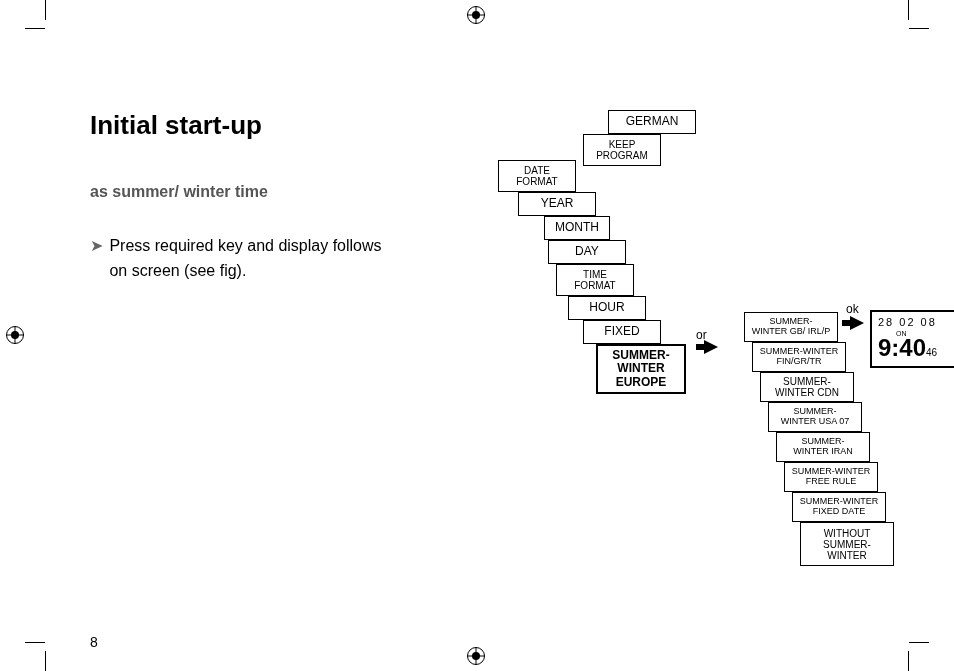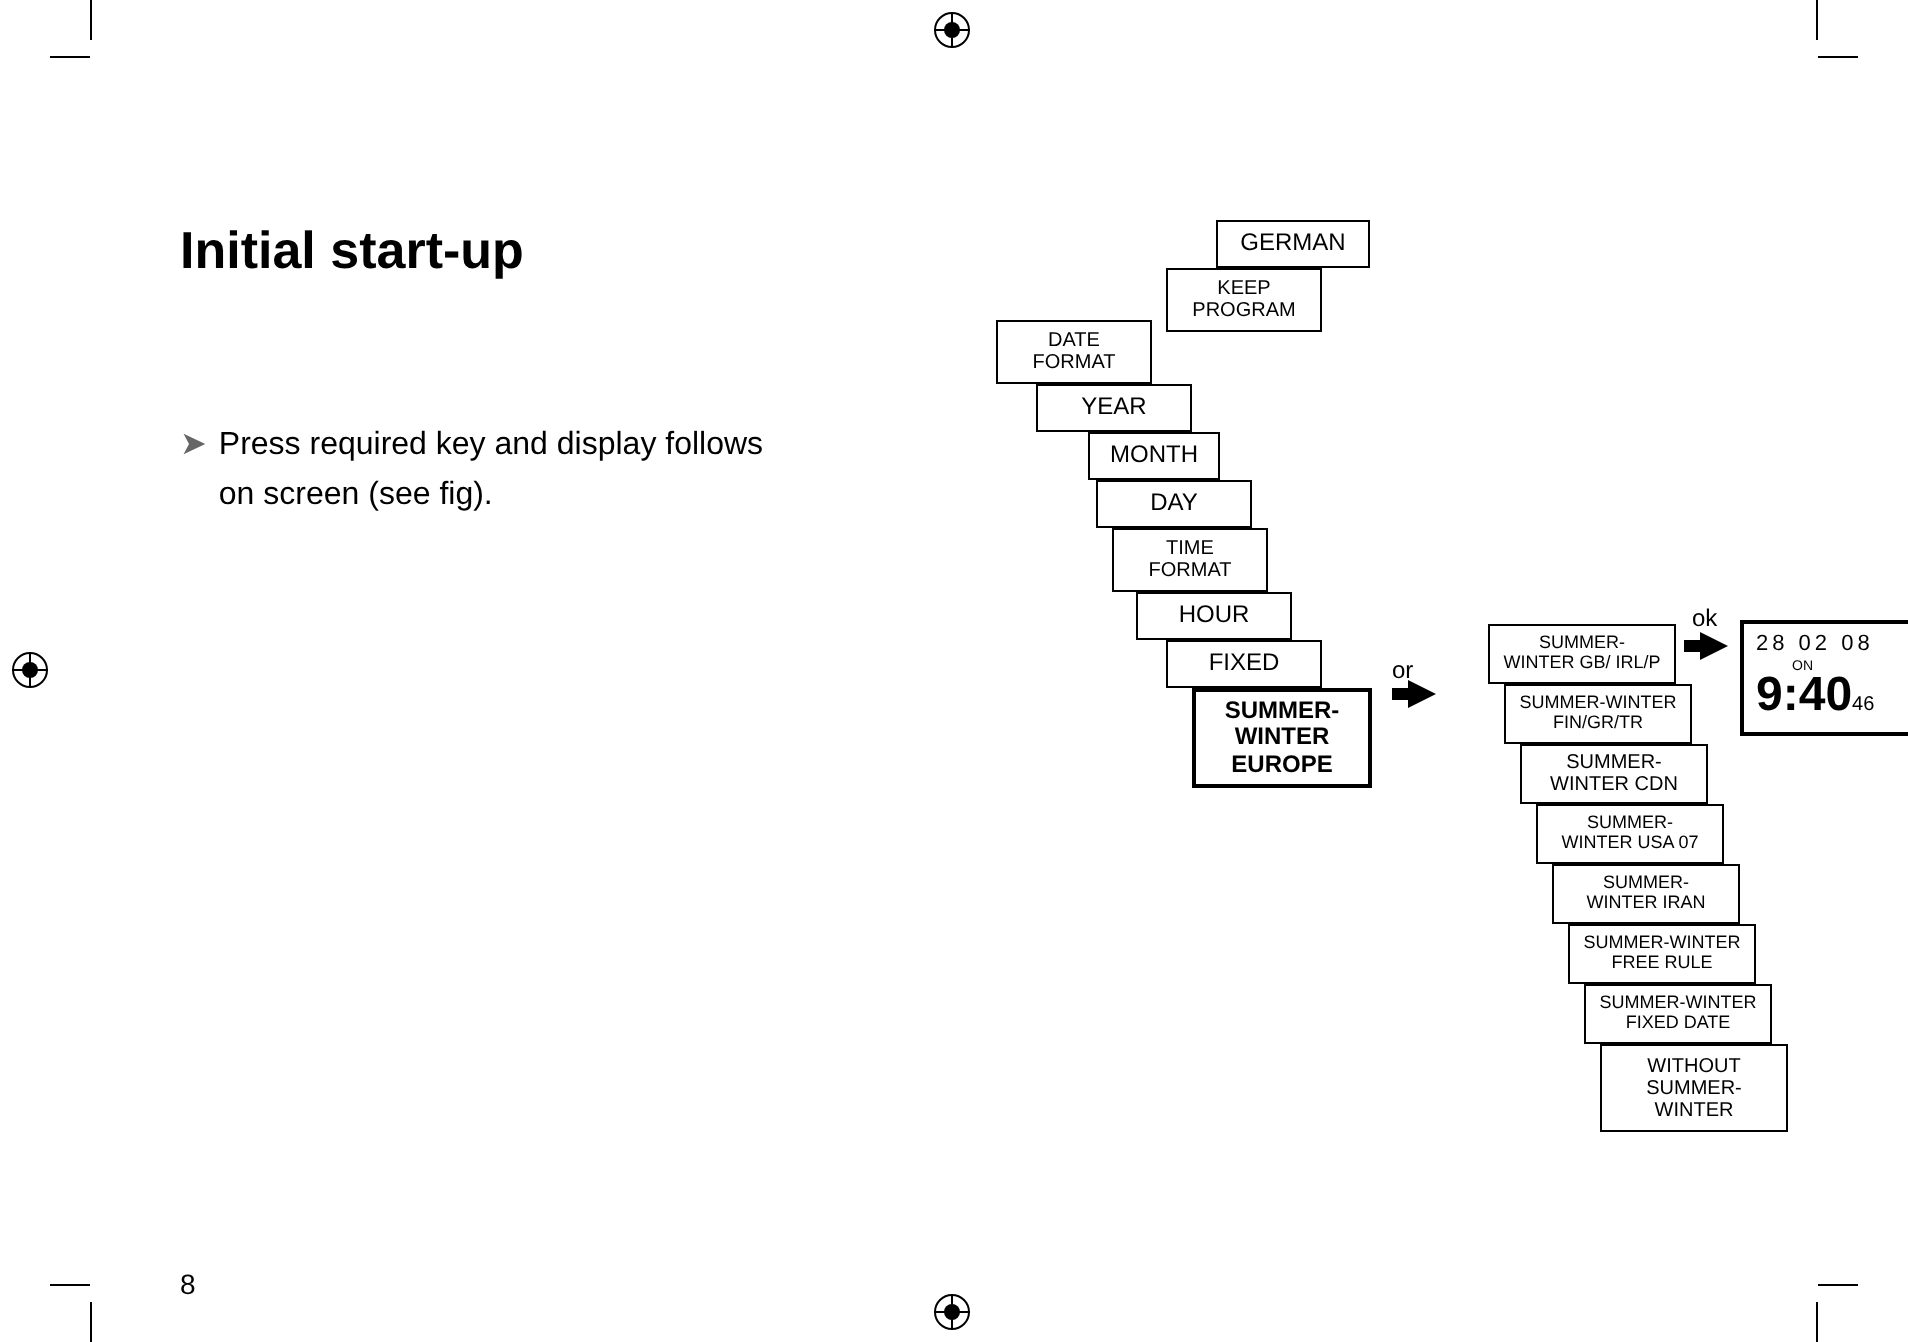--- a/index.html
+++ b/index.html
@@ -156,35 +156,36 @@
 <div class="crop-mark" style="right:25px; top:28px; width:20px; height:1px;"></div>
 <div class="crop-mark" style="right:45px; bottom:0; width:1px; height:20px;"></div>
 <div class="crop-mark" style="right:25px; bottom:28px; width:20px; height:1px;"></div>
 
 <div class="page">
 
   <h1 class="title">Initial start-up</h1>
 
   <div class="subtitle">
     <br>
+    <span>as summer/ winter time</span>
   </div>
 
   <div class="instruction">
     <span class="arrow-chevron">➤</span>
     <span>
       <span>Press required key and display follows</span><br>
       <span>on screen (see fig).</span>
     </span>
   </div>
 
   <div class="page-number">8</div>
 
   <div class="diagram">
 
-    <div class="box" style="left:110px; top:0; width:77px; height:24px;">
+    <div class="box" style="left:110px; top:0; width:88px; height:24px;">
       <span>GERMAN</span>
     </div>
     <div class="box" style="left:85px; top:24px; width:78px; height:32px; font-size:10px;">
       <span>KEEP</span>
       <span>PROGRAM</span>
     </div>
     <div class="box" style="left:0px; top:50px; width:78px; height:32px; font-size:10px;">
       <span>DATE</span>
       <span>FORMAT</span>
     </div>

